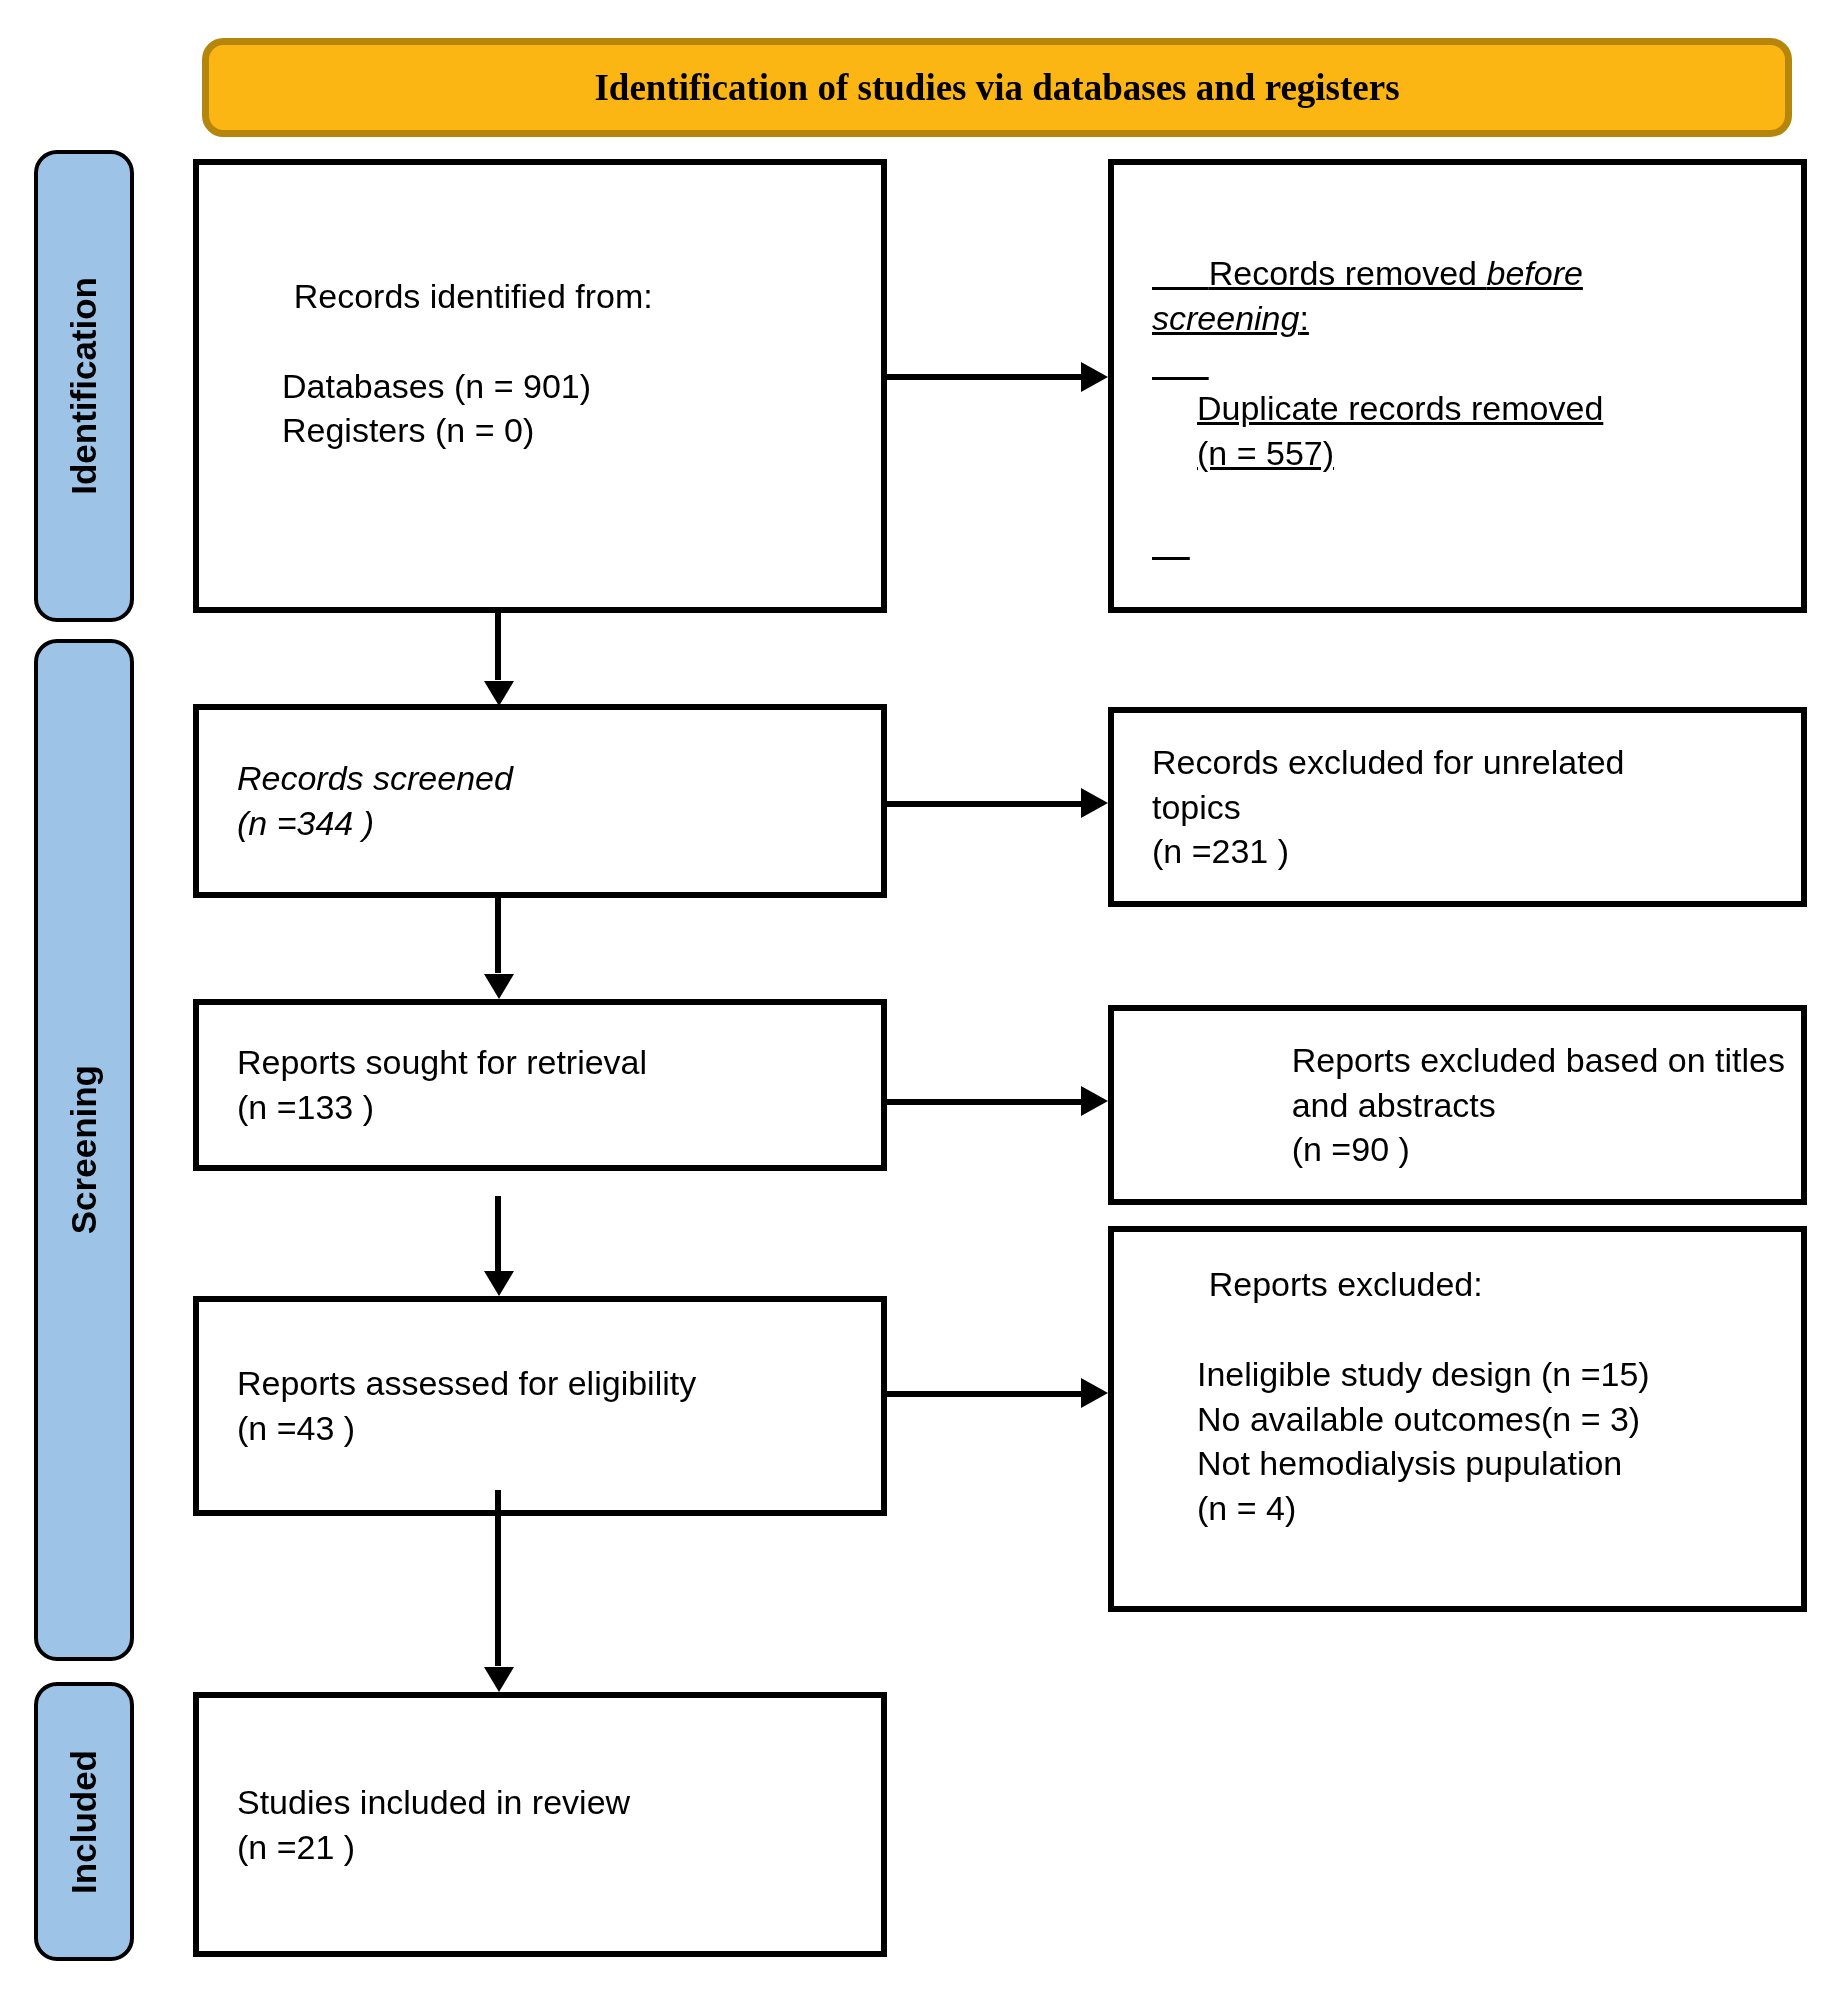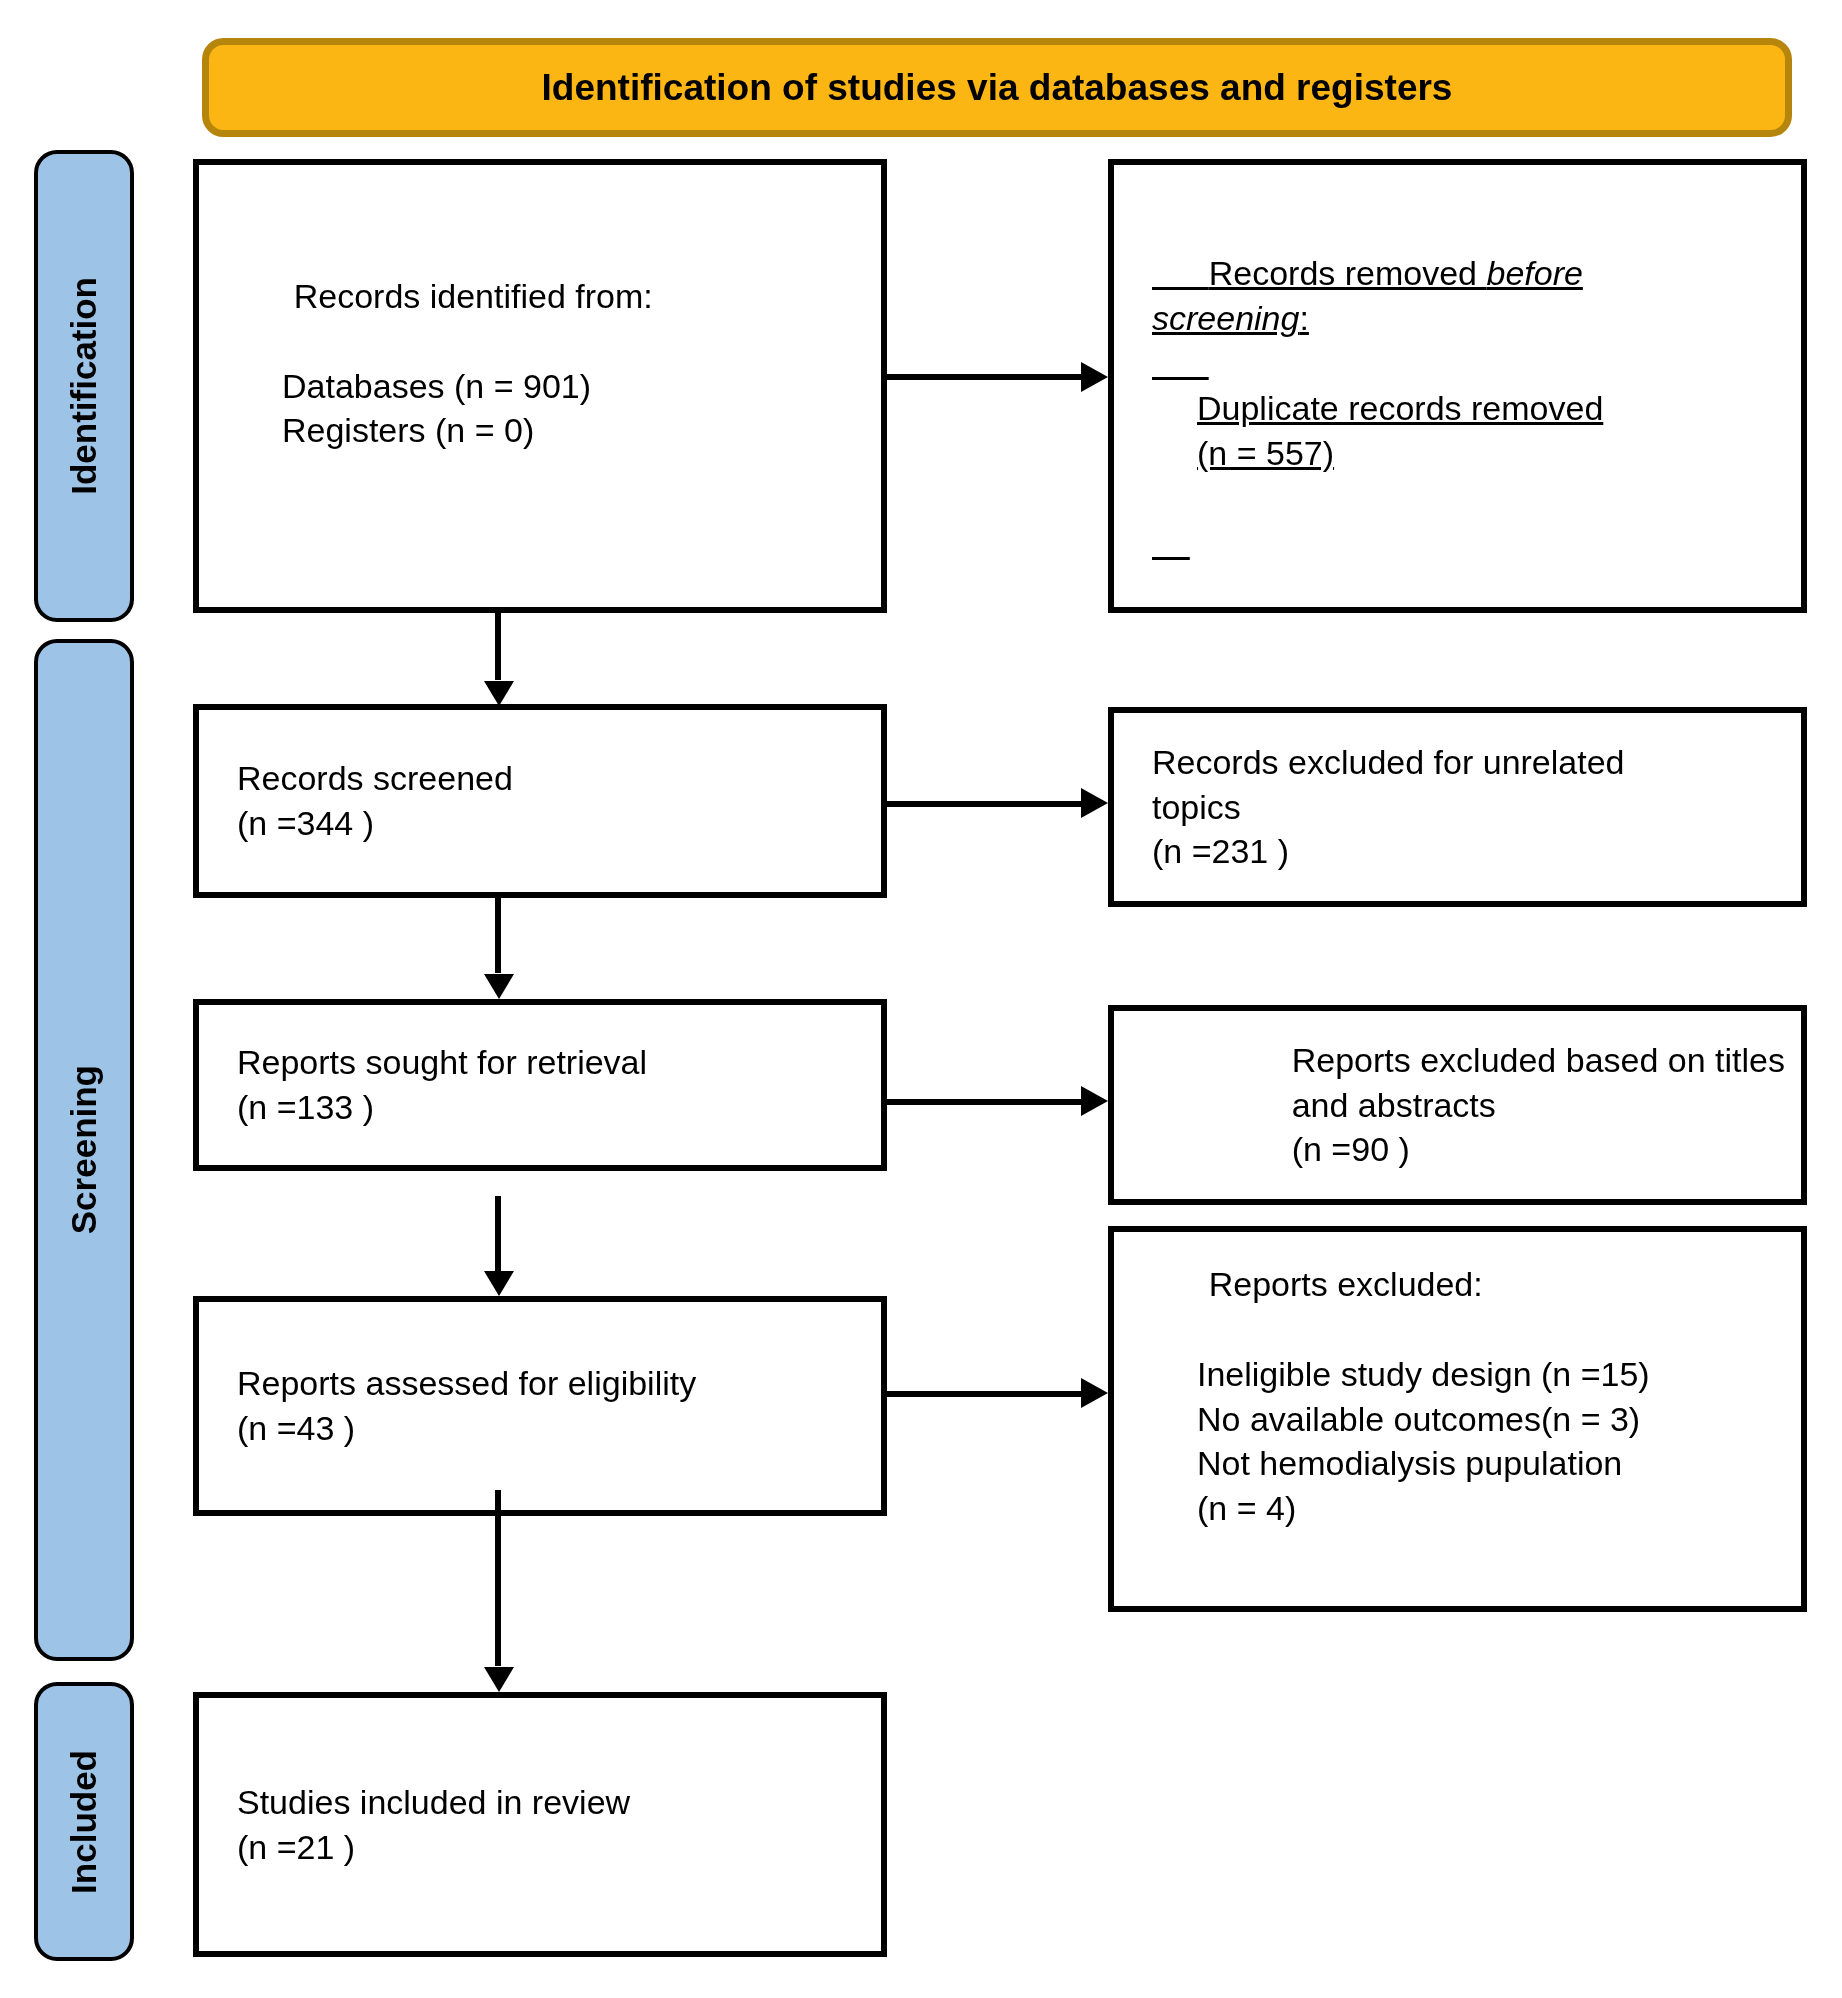--- a/index.html
+++ b/index.html
@@ -10,21 +10,21 @@
     color: #000;
   }
   .stage { position: absolute; left: 0; top: 0; width: 1842px; height: 1999px; }
 
   
   .banner {
     position: absolute; left: 202px; top: 38px; width: 1590px; height: 99px;
     background: #FCB614; border: 7.2px solid #B5860B; border-radius: 21.5px;
     box-sizing: border-box;
     display: flex; align-items: center; justify-content: center;
-    font-weight: bold; font-size: 37px;
+    font-weight: bold; font-size: 37px; font-family: Liberation Serif, serif;
   }
 
   
   .phase {
     position: absolute; left: 34px; width: 100px;
     background: #9DC3E7; border: 4.5px solid #000; border-radius: 23px;
     box-sizing: border-box;
     display: flex; align-items: center; justify-content: center;
     font-weight: bold; font-size: 35px;
   }
@@ -38,21 +38,21 @@
     position: absolute; background: #fff; border: 6.3px solid #000;
     box-sizing: border-box;
     display: flex; flex-direction: column; justify-content: center;
     font-size: 34px; line-height: 1.32;
   }
   .fbox .txt { padding: 0 16px 0 38px; white-space: pre-wrap; }
   .fbox .details { padding-left: 45px; white-space: pre-wrap; }
   .col-left { left: 193px; width: 694px; }
   .col-right { left: 1108px; width: 699px; }
   .b1 { top: 159px; height: 454px; }
-  .b2 { top: 704px; height: 194px; }
+  .b2 { top: 704px; height: 194px; font-style: italic; }
   .b3 { top: 999px; height: 172px; }
   .b4 { top: 1296px; height: 220px; }
   .b5 { top: 1692px; height: 265px; }
   .r1 { top: 159px; height: 454px; text-decoration: underline; }
   .r2 { top: 707px; height: 200px; }
   .r3 { top: 1005px; height: 200px; align-items: flex-end; }
   .r4 { top: 1226px; height: 386px; }
   .r1 .txt { max-width: 555px; }
 
   

